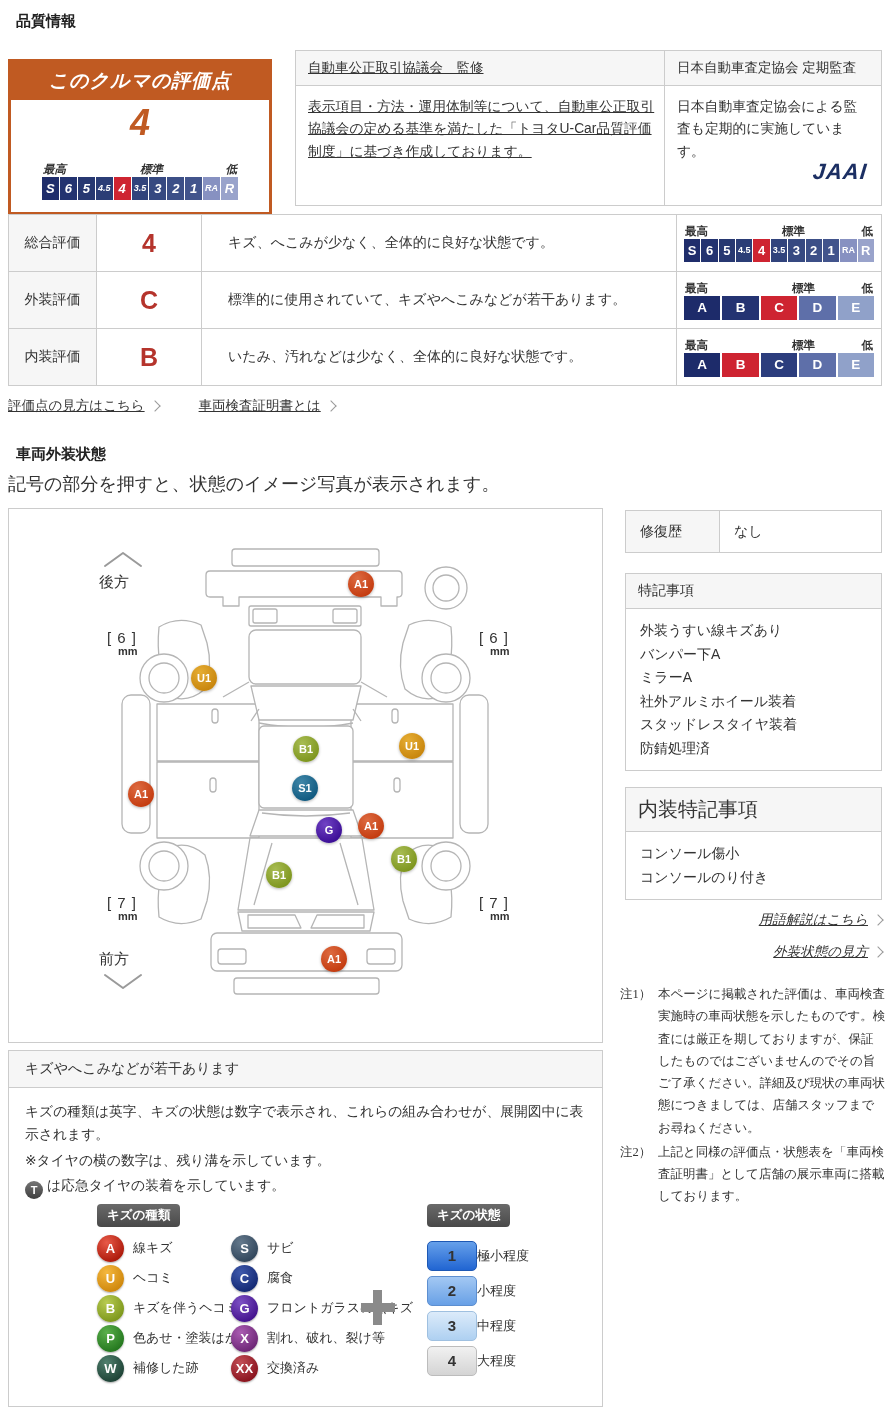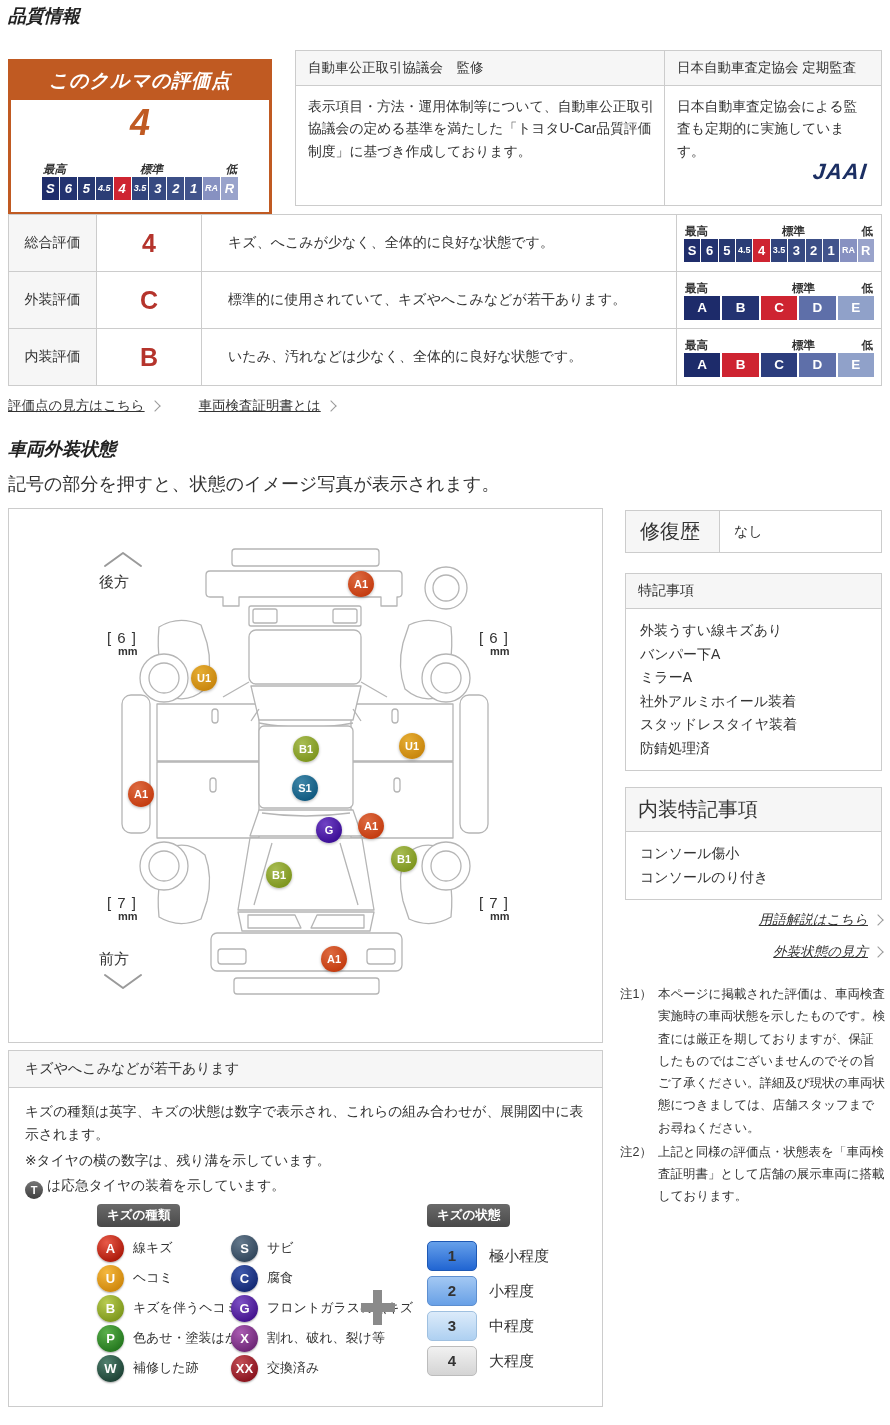--- a/index.html
+++ b/index.html
@@ -1,18 +1,18 @@
 <!DOCTYPE html>
 <html><head>
 <meta charset="utf-8">
 <style>
   html,body{margin:0;padding:0;background:#fff;font-family:"Liberation Sans","DejaVu Sans",sans-serif;color:#333;}
   #page{position:relative;width:890px;height:1425px;background:#fff;overflow:hidden;}
   .abs{position:absolute;}
-  h1.ttl,h2.ttl{margin:0;font-size:18px;font-weight:bold;color:#222;font-style:italic;}
+  h1.ttl,h2.ttl{margin:8px;font-size:15px;font-weight:bold;color:#222;}
   .box{border:1px solid #ccc;box-sizing:border-box;background:#fff;}
   .box-head{background:#f6f6f6;border-bottom:1px solid #ccc;padding:8px 12px;font-size:13.5px;color:#333;}
   .box-body{padding:10px 12px;font-size:13.8px;line-height:1.62;color:#333;}
 
   
   .score-box{border:3px solid #c05a22;box-sizing:border-box;background:#fff;}
   .score-head{background:#c05a22;color:#fff;font-size:19px;font-weight:bold;text-align:center;height:38px;line-height:38px;letter-spacing:1px;}
   .score-body{position:relative;height:109px;}
   .big-score{position:absolute;top:2px;left:0;right:0;text-align:center;font-size:36px;font-weight:bold;color:#c05a22;}
   .scale-wrap{position:absolute;bottom:9px;left:50%;transform:translateX(-50%);width:196px;}
@@ -42,41 +42,41 @@
 
   
   .diagram-box{background:#fff;}
   .dmg-marker{position:absolute;width:26px;height:26px;margin:-13px 0 0 -13px;border-radius:50%;color:#fff;font-size:11px;font-weight:bold;text-align:center;line-height:26px;box-shadow:0 1px 3px rgba(0,0,0,.3);cursor:pointer;}
   .dir-label{position:absolute;font-size:15px;color:#333;}
   .tire-depth{position:absolute;width:60px;text-align:center;font-size:15px;color:#333;letter-spacing:1px;}
   .td-unit{display:block;font-size:11px;letter-spacing:0;padding-left:26px;margin-top:-1px;text-align:left;font-weight:bold;}
 
   
   .repair-tbl{display:flex;height:43px;}
-  .rt-label{width:94px;background:#f6f6f6;border-right:1px solid #ccc;display:flex;align-items:center;padding-left:14px;font-size:20px;box-sizing:border-box;}
+  .rt-label{width:94px;background:#f6f6f6;border-right:1px solid #ccc;display:flex;align-items:center;padding-left:14px;font-size:14px;box-sizing:border-box;}
   .rt-value{flex:1;display:flex;align-items:center;padding-left:14px;font-size:14px;}
   .note-list{list-style:none;margin:0;padding:10px 14px;}
   .note-list li{font-size:14px;line-height:1.68;}
   .side-links{text-align:right;}
   .side-links .tlink{display:inline-block;margin-bottom:13px;font-style:italic;}
-  .footnote{display:flex;margin-bottom:2px;}
+  .footnote{display:flex;margin-bottom:2px;font-family:Liberation Serif, serif;}
   .fn-mark{width:38px;flex:none;font-size:12.5px;line-height:1.78;}
   .fn-text{flex:1;font-size:12.5px;line-height:1.78;}
 
   
   .legend-body{padding:12px 16px 0 16px;font-size:13.8px;line-height:1.7;}
   .legend-body p{margin:0 0 2px 0;}
   .t-badge{display:inline-block;width:18px;height:18px;border-radius:50%;background:linear-gradient(#767676,#3e3e3e);color:#fff;font-size:11px;font-weight:bold;text-align:center;line-height:18px;vertical-align:-4px;margin-right:4px;}
   .group-badge{position:absolute;background:linear-gradient(#6a6a6a,#494949);color:#fff;font-size:12.5px;font-weight:bold;padding:3px 10px;border-radius:4px;}
   .type-item{position:absolute;display:flex;align-items:center;height:28px;}
   .type-badge{width:27px;height:27px;border-radius:50%;color:#fff;font-size:13px;font-weight:bold;text-align:center;line-height:27px;box-shadow:0 1px 2px rgba(0,0,0,.35);flex:none;}
   .type-label{margin-left:9px;font-size:13px;color:#333;white-space:nowrap;}
   .state-item{position:absolute;display:flex;align-items:center;}
   .state-chip{width:50px;height:30px;border-radius:5px;border:1px solid #999;box-sizing:border-box;text-align:center;line-height:28px;font-size:15px;font-weight:bold;color:#333;flex:none;}
-  .state-label{margin-left:12px;font-size:15px;color:#333;white-space:nowrap;}
+  .state-label{font-size:13px;color:#333;white-space:nowrap;}
   .plus-h{position:absolute;left:352px;top:252px;width:34px;height:9px;background:#8a8a8a;}
   .plus-v{position:absolute;left:364px;top:239px;width:9px;height:35px;background:#8a8a8a;}
 
   .jaai{position:absolute;right:14px;bottom:12px;font-size:22px;font-weight:bold;font-style:italic;color:#1c2f63;letter-spacing:1px;transform:skewX(-6deg);}
   .council-logo{float:right;margin:12px 0 4px 8px;}
 </style>
 </head>
 <body>
 
 <div id="page">
@@ -103,21 +103,21 @@
             <span class="scale-cell" style="background: rgb(54, 73, 129); font-size: 13px;">3</span>
             <span class="scale-cell" style="background: rgb(60, 79, 135); font-size: 13px;">2</span>
             <span class="scale-cell" style="background: rgb(66, 84, 140); font-size: 13px;">1</span>
             <span class="scale-cell" style="background: rgb(135, 145, 193); font-size: 9px;">RA</span>
             <span class="scale-cell" style="background: rgb(153, 163, 203); font-size: 13px;">R</span>
         </div>
       </div>
     </div>
   </div>
 
-  <div class="box abs" style="left:295px;top:50px;width:428px;height:156px;">
+  <div class="box abs" style="left:295px;top:50px;width:428px;height:156px;text-decoration:underline;">
     <div class="box-head">自動車公正取引協議会　監修</div>
     <div class="box-body">
       <span class="council-logo">
         <svg width="44" height="44" viewBox="0 0 44 44">
           <rect x="1" y="1" width="42" height="42" rx="9" fill="#168c4a"></rect>
           <circle cx="22" cy="22" r="14" fill="none" stroke="#fff" stroke-width="3.2"></circle>
           <path d="M11,24 L21,15 L26,20 L16,28 Z" fill="#fff"></path>
           <path d="M19,28 L28,19 L33,23 L23,31 Z" fill="#fff"></path>
         </svg>
       </span>

